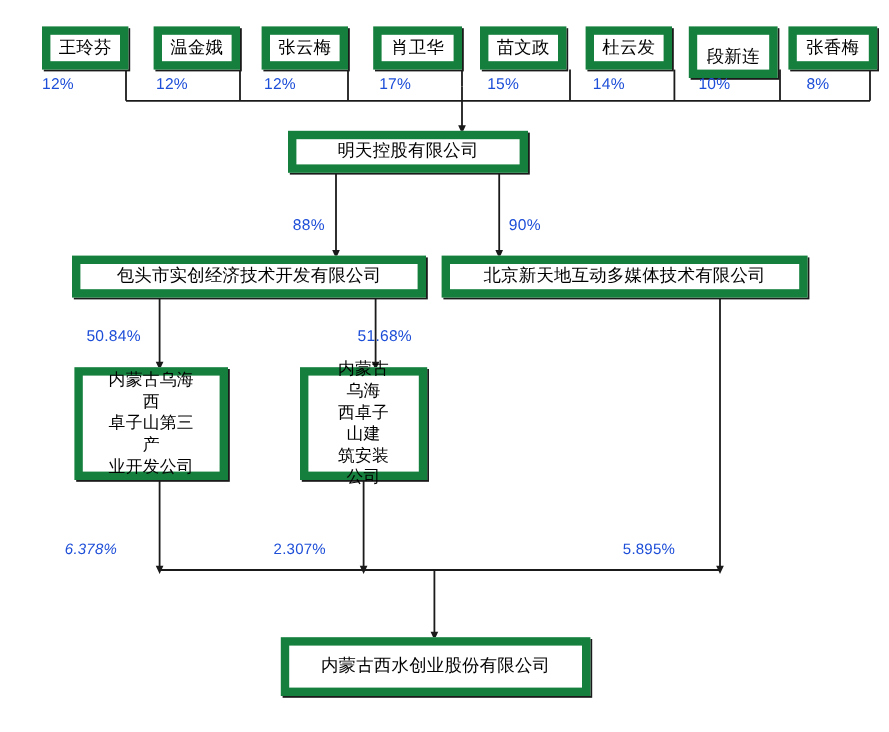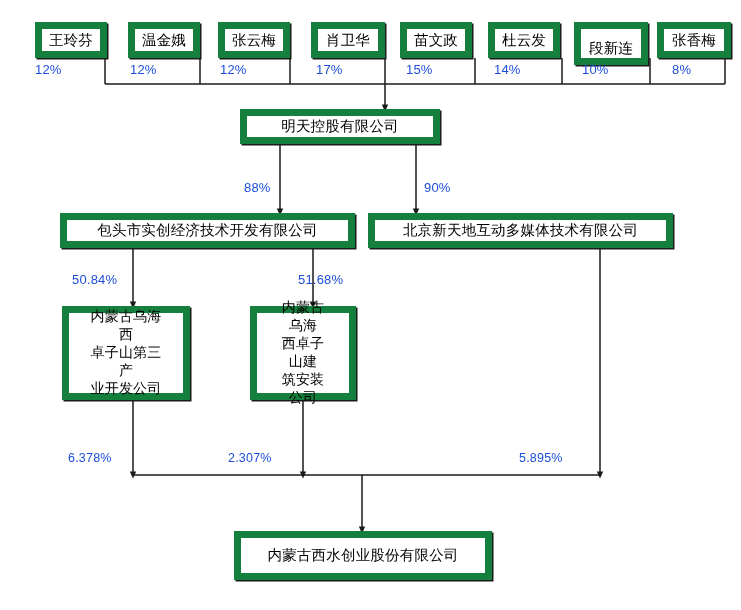--- a/index.html
+++ b/index.html
@@ -172,21 +172,21 @@
     <span>内蒙古乌海西
 卓子山第三产
 业开发公司</span>
   </div>
   <div class="node sub" style="left:250px; top:306px; width:106px; height:94px;">
     <span>内蒙古乌海
 西卓子山建
 筑安装公司</span>
   </div>
 
-  <div class="pct small" style="left:68px; top:451px;">6.378%</div>
+  <div class="pct small" style="left:54px; top:451px;font-style:italic;">6.378%</div>
   <div class="pct small" style="left:228px; top:451px;">2.307%</div>
   <div class="pct small" style="left:519px; top:451px;">5.895%</div>
 
   <div class="node corp" style="left:234px; top:531px; width:258px; height:49px;">
     <span>内蒙古西水创业股份有限公司</span>
   </div>
 
 </div>
 
 </body></html>

